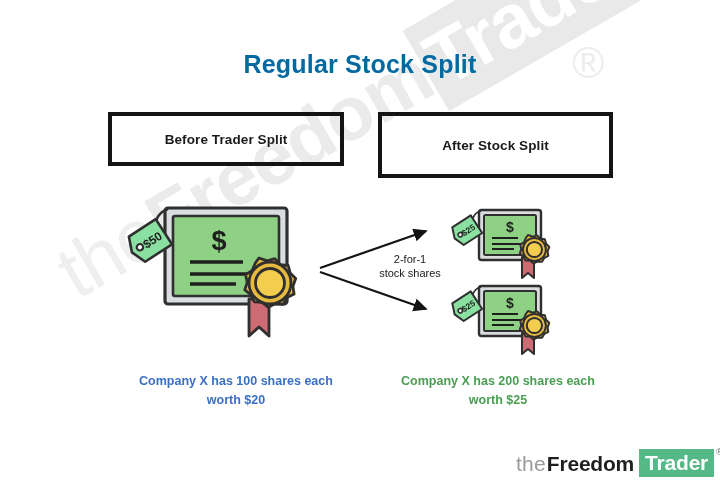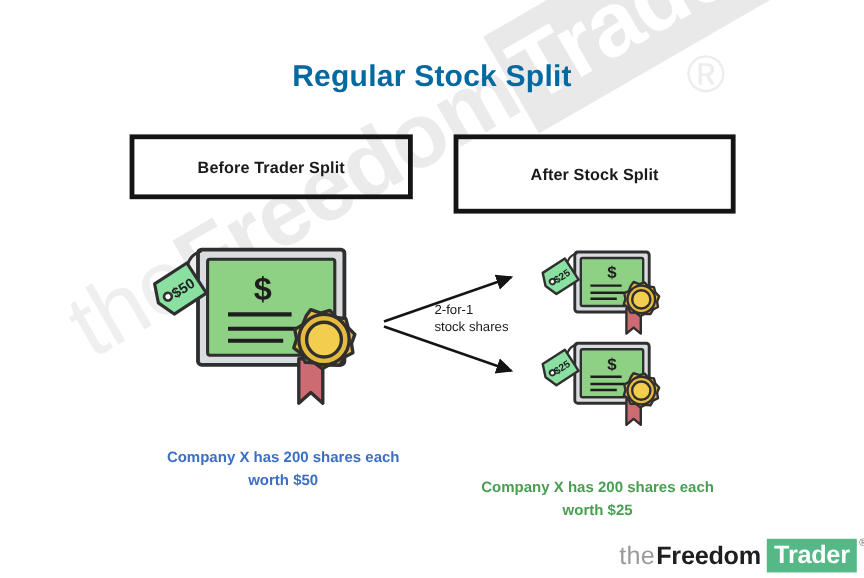--- a/index.html
+++ b/index.html
@@ -91,36 +91,36 @@
     position: absolute;
   }
 
   
   #arrows { position: absolute; left: 300px; top: 215px; }
   #split-label {
     position: absolute;
     left: 362px;
     top: 252px;
     width: 96px;
-    text-align: left;
+    text-align: center;
     font-size: 11px;
     color: #1a1a1a;
     line-height: 1.3;
   }
 
   
   .caption {
     position: absolute;
     text-align: center;
     font-size: 12.5px;
     font-weight: 700;
     line-height: 1.5;
   }
   #caption-left  { left: 136px; top: 372px; width: 200px; color: #3b6fc4; }
-  #caption-right { left: 398px; top: 372px; width: 200px; color: #4a9e52; margin-top: 25px; }
+  #caption-right { left: 398px; top: 372px; width: 200px; color: #4a9e52; }
 
   
   #logo {
     position: absolute;
     left: 516px;
     top: 449px;
     display: flex;
     align-items: center;
     font-size: 21px;
     line-height: 1;
@@ -274,21 +274,21 @@
       <g transform="rotate(-33 22 26)">
         <path d="M8,15 L30,15 L30,36 L8,36 L4,25.5 Z" fill="#8ae0a0" stroke="#2f2f2f" stroke-width="2" stroke-linejoin="round"></path>
         <circle cx="10.8" cy="25.5" r="2.2" fill="#ffffff" stroke="#2f2f2f" stroke-width="1.6"></circle>
         <text x="20" y="29" font-family="'Liberation Sans', sans-serif" font-size="8.5" font-weight="700" fill="#1e1e1e" text-anchor="middle">$25</text>
       </g>
       <path d="M33,8 C29,9 26,12 25,15" fill="none" stroke="#2f2f2f" stroke-width="1.8"></path>
     </svg>
     
   </div>
 
-  <div class="caption" id="caption-left">Company X has 200 shares each worth $50</div>
+  <div class="caption" id="caption-left">Company X has 100 shares each worth $20</div>
   <div class="caption" id="caption-right">Company X has 200 shares each worth $25</div>
 
   <div id="logo">
     <span class="logo-the">the</span>
     <span class="logo-freedom">Freedom</span>
     <span class="logo-trader">Trader</span>
     <span class="logo-reg">®</span>
   </div>
 
 </div>

